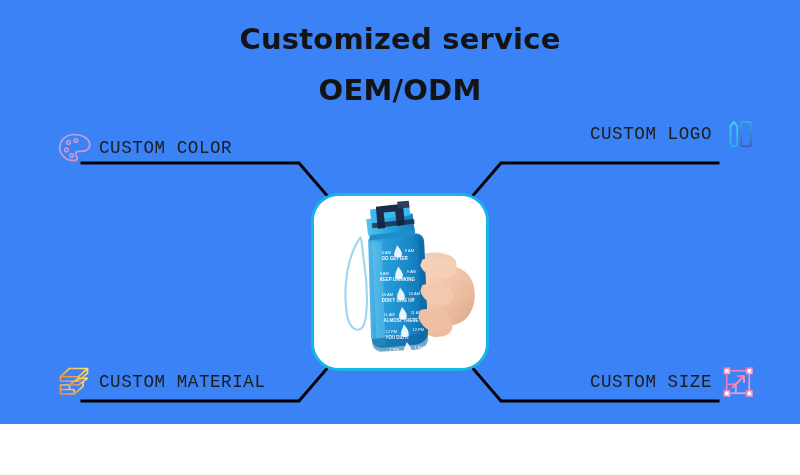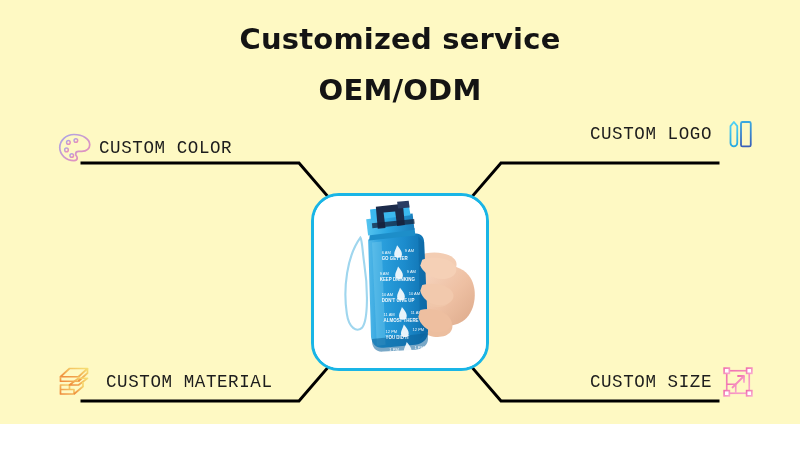--- a/index.html
+++ b/index.html
@@ -7,21 +7,21 @@
     padding: 0;
     background: #ffffff;
   }
   body {
     font-family: "Liberation Sans", sans-serif;
   }
   #stage {
     position: relative;
     width: 800px;
     height: 424px;
-    background: #fef9c3;
+    background: #3b82f6;
     overflow: hidden;
   }
 
   
   .title-block {
     position: absolute;
     left: 0;
     top: 22px;
     width: 800px;
     text-align: center;
@@ -70,21 +70,21 @@
     display: block;
   }
 
   #corner-tl { left: 56px;  top: 128px; }
   #corner-tl .corner-label { margin-left: 7px; }
 
   #corner-tr { right: 44px; top: 114px; flex-direction: row; }
   #corner-tr .corner-label { margin-right: 8px; }
 
   #corner-bl { left: 56px;  top: 362px; }
-  #corner-bl .corner-label { margin-left: 14px; }
+  #corner-bl .corner-label { margin-left: 7px; }
 
   #corner-br { right: 44px; top: 362px; }
   #corner-br .corner-label { margin-right: 8px; }
 
   
   #product-card {
     position: absolute;
     left: 311px;
     top: 193px;
     width: 178px;

